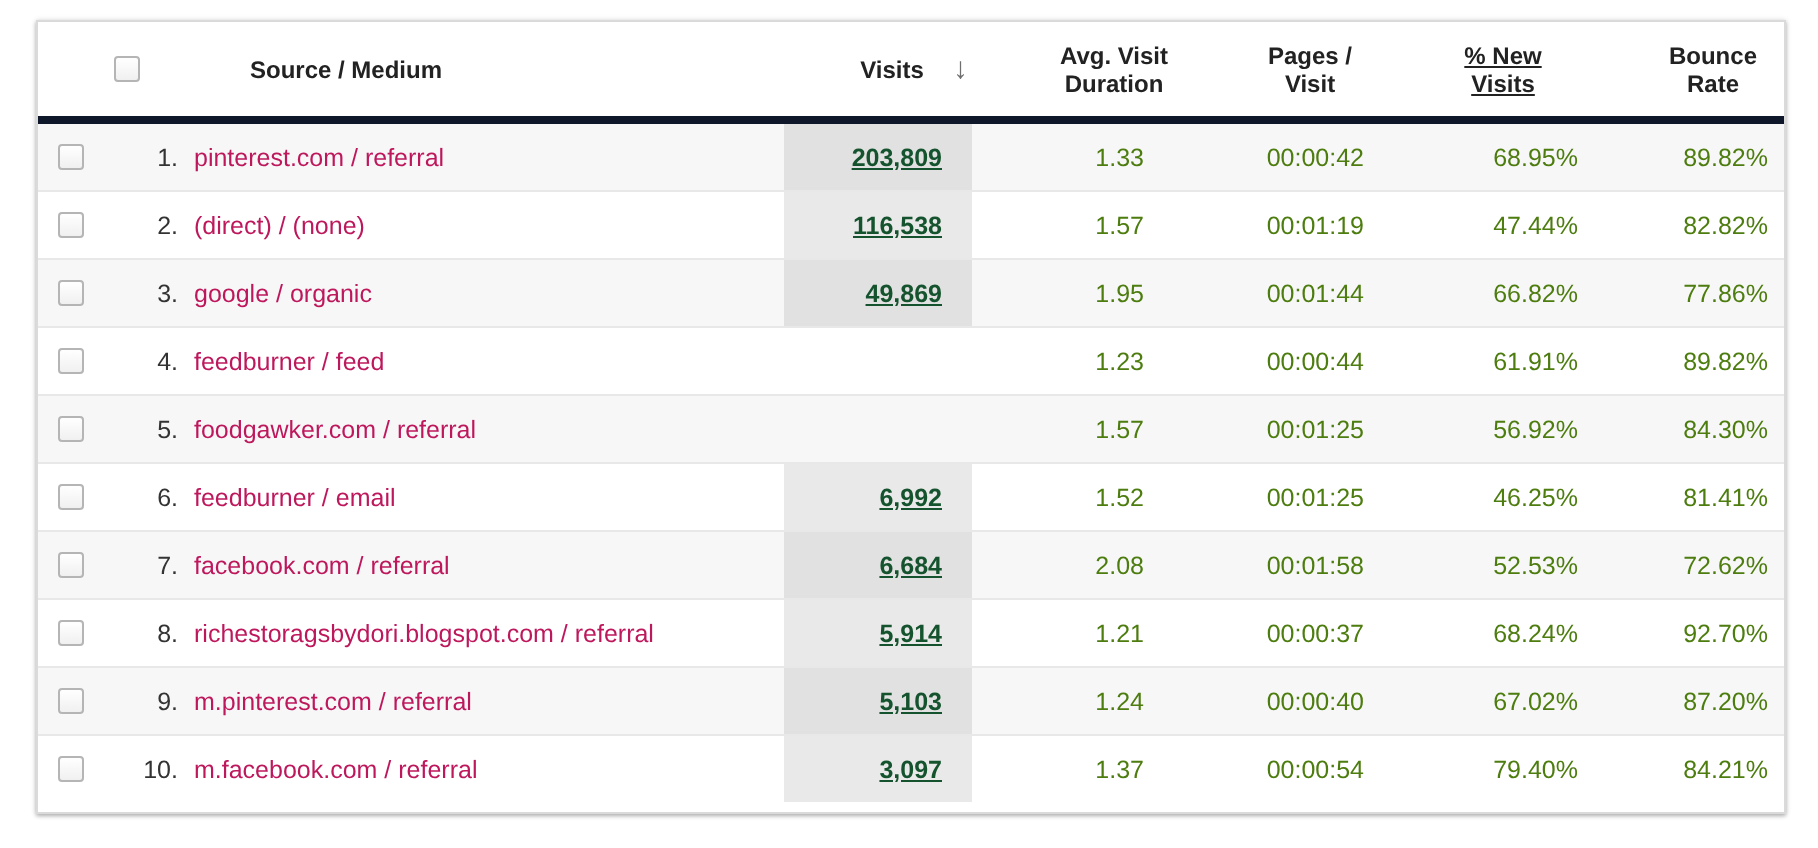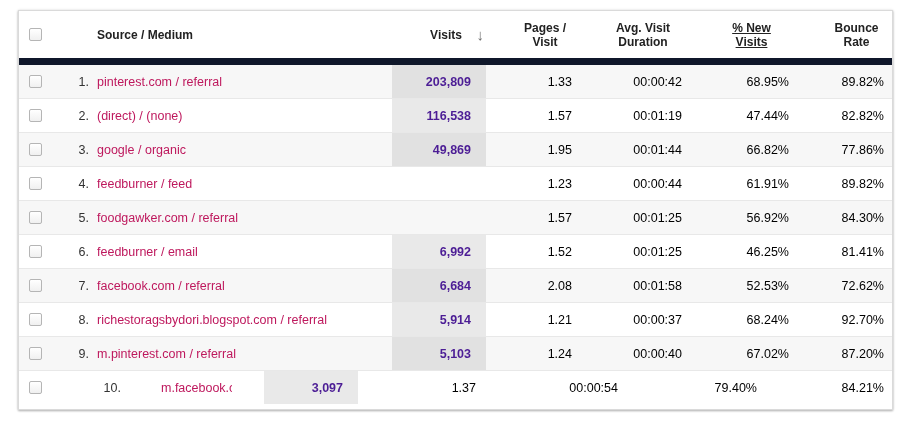--- a/index.html
+++ b/index.html
@@ -14,37 +14,37 @@
     box-sizing:border-box;
   }
   
   .card::before,.card::after{
     content:"";position:absolute;z-index:-1;bottom:5px;height:20px;width:46%;
   }
   .card::before{left:5px;transform:rotate(-1.3deg);box-shadow:0 12px 7px rgba(0,0,0,0.42);}
   .card::after{right:5px;transform:rotate(2.2deg);box-shadow:0 14px 9px rgba(0,0,0,0.42);}
 
   .hrow,.row{display:flex;align-items:center;}
-  .hrow{height:47px;border-bottom:7px solid #0f172a;}
+  .hrow{height:47px;border-bottom:4px solid #0f172a;padding-left:28px;}
   .row{height:33px;border-bottom:1px solid #e8e8e8;font-size:12.5px;}
-  .row:last-child{border-bottom:none;gap:32px;}
+  .row:last-child{border-bottom:none;}
   .tbody{padding-bottom:5px;}
   .row.odd{background:#f7f7f7;}
 
   .cell{box-sizing:border-box;flex:0 0 auto;}
   .c-check{width:42px;padding-left:10px;display:flex;align-items:center;}
   .c-rank{width:28px;text-align:right;color:#333;}
   .c-source{flex:1 1 auto;padding-left:8px;overflow:hidden;white-space:nowrap;}
   .c-visits{width:94px;text-align:right;padding-right:15px;position:relative;}
   .c-pages{width:86px;text-align:right;}
   .c-dur{width:110px;text-align:right;}
   .c-new{width:107px;text-align:right;}
   .c-bounce{width:103px;text-align:right;padding-right:8px;}
 
-  .row .c-visits{background:#e9e9e9;font-weight:bold;color:#4c1d95;align-self:stretch;display:flex;align-items:center;justify-content:flex-end;}
+  .row .c-visits{background:#e9e9e9;font-weight:bold;color:#14532d;align-self:stretch;display:flex;align-items:center;justify-content:flex-end;text-decoration:underline;}
   .row.odd .c-visits{background:#e1e1e1;}
 
   .hrow .cell{font-weight:bold;font-size:12px;color:#222;line-height:14px;}
   .hrow .c-source{text-align:left;}
   .hrow .c-visits,.hrow .c-pages,.hrow .c-dur,.hrow .c-new,.hrow .c-bounce{
     text-align:center;display:flex;align-items:center;justify-content:center;padding-right:0;
   }
   .hdr-label{display:inline-block;margin-left:32px;}
   .w-pages{max-width:52px;}
   .w-dur{max-width:60px;}
@@ -55,43 +55,43 @@
     position:absolute;right:2px;top:50%;transform:translateY(-50%);
     font-weight:normal;color:#6f6f6f;font-size:15px;
   }
   .hrow .c-visits{position:relative;padding-right:18px;justify-content:center;}
 
   .checkbox{
     width:13px;height:13px;border:1px solid #b5b5b5;border-radius:2px;
     background:linear-gradient(#ffffff,#f0f0f0);box-sizing:border-box;cursor:pointer;
   }
   .link{color:#be185d;text-decoration:none;cursor:pointer;}
-  .num{color:#000000;}
+  .num{color:#4d7c0f;}
 </style>
 </head>
 <body>
 
 <div class="stage">
   <div class="card">
 
     <div class="hrow">
       <div class="cell c-check">
         <span class="checkbox"></span>
       </div>
       <div class="cell c-rank"></div>
       <div class="cell c-source">Source / Medium</div>
       <div class="cell c-visits">
         <span class="hdr-label">Visits</span>
         <span class="sort-arrow">↓</span>
       </div>
+      <div class="cell c-dur">
+        <span class="hdr-label w-dur">Avg. Visit Duration</span>
+      </div>
       <div class="cell c-pages">
         <span class="hdr-label w-pages">Pages / Visit</span>
-      </div>
-      <div class="cell c-dur">
-        <span class="hdr-label w-dur">Avg. Visit Duration</span>
       </div>
       <div class="cell c-new">
         <span class="hdr-label w-new">% New Visits</span>
       </div>
       <div class="cell c-bounce">
         <span class="hdr-label w-bounce">Bounce Rate</span>
       </div>
     </div>
 
     <div class="tbody">

